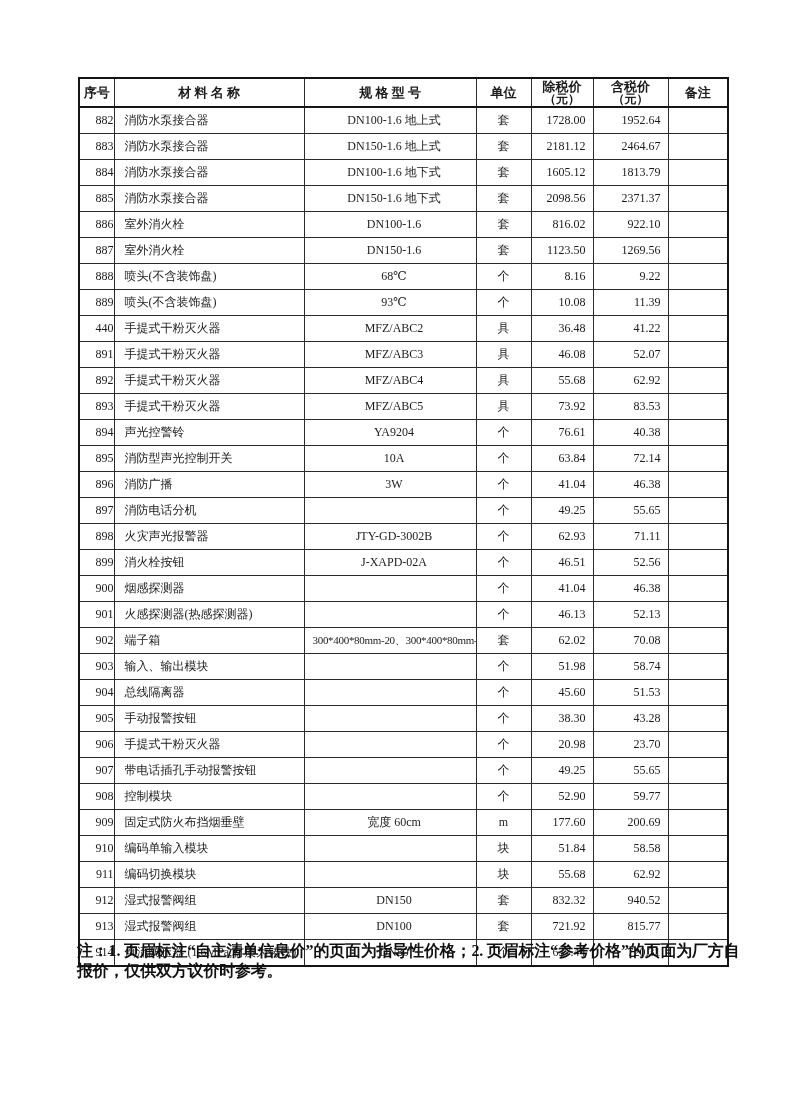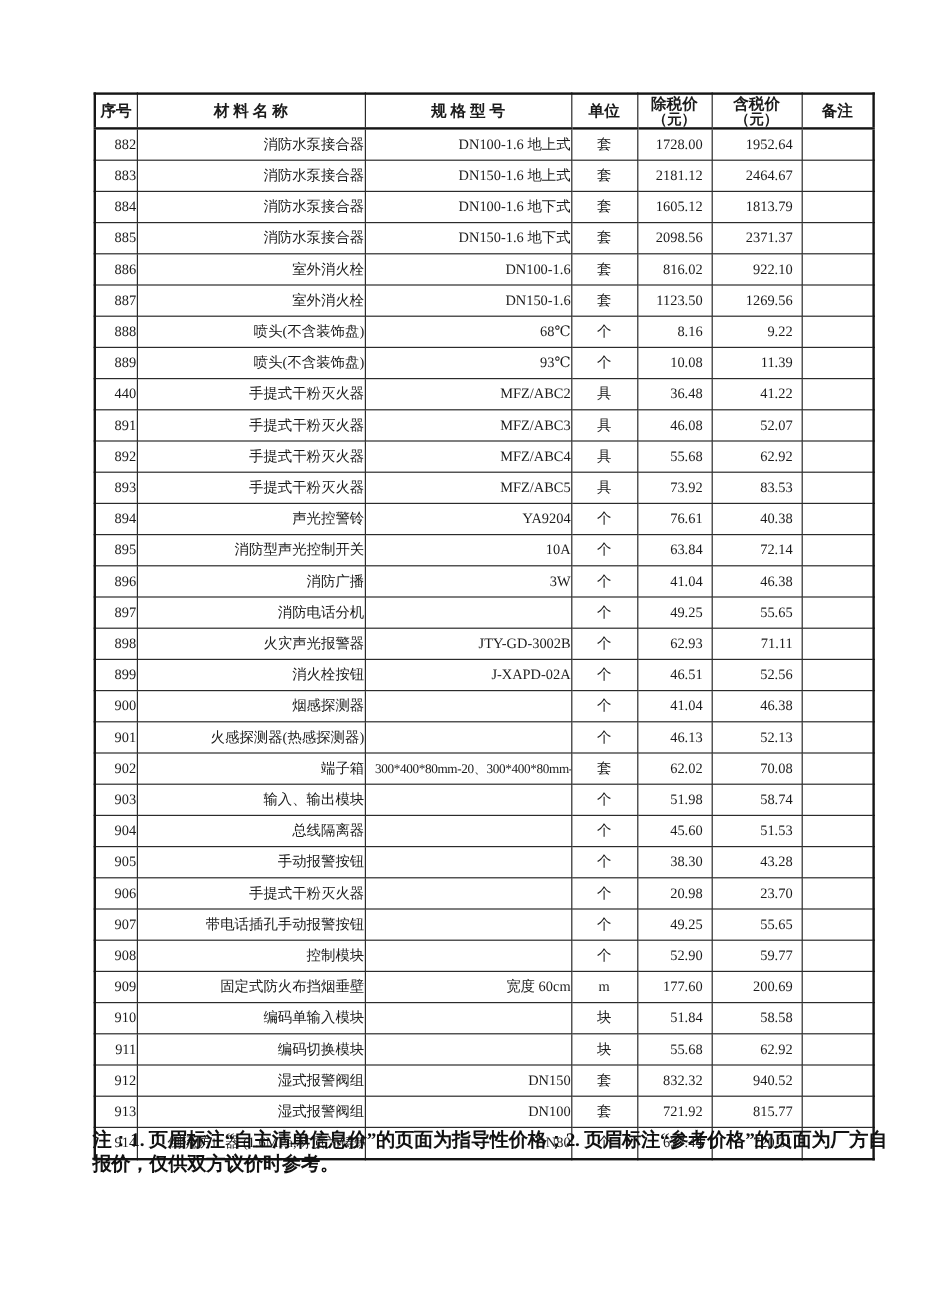--- a/index.html
+++ b/index.html
@@ -16,22 +16,22 @@
     background:#fff;
   }
   th,td{border:1px solid #2b2b2b;padding:0;overflow:hidden;white-space:nowrap;}
   thead th{
     height:27px;font-size:13px;font-weight:bold;text-align:center;
     line-height:1.02;vertical-align:middle;border-bottom:2px solid #151515;
   }
   thead th .sub{display:block;font-size:12px;font-weight:bold;}
   tbody td{height:25px;font-size:12px;vertical-align:middle;}
   td.c0{text-align:right;}
-  td.c1{text-align:right;padding-left:25px;}
-  td.c2{text-align:right;padding-left:8px;}
+  td.c1{text-align:left;padding-left:10px;}
+  td.c2{text-align:center;padding-left:8px;}
   td.c3{text-align:center;}
   td.c4,td.c5{text-align:right;padding-right:7px;}
   td.c6{}
   td.small{font-size:11px;letter-spacing:-0.3px;}
   .note{
     position:absolute;left:77px;top:941px;width:668px;
     font-size:16px;font-weight:bold;color:#111;line-height:1.25;
     letter-spacing:-0.2px;
   }
 </style>

